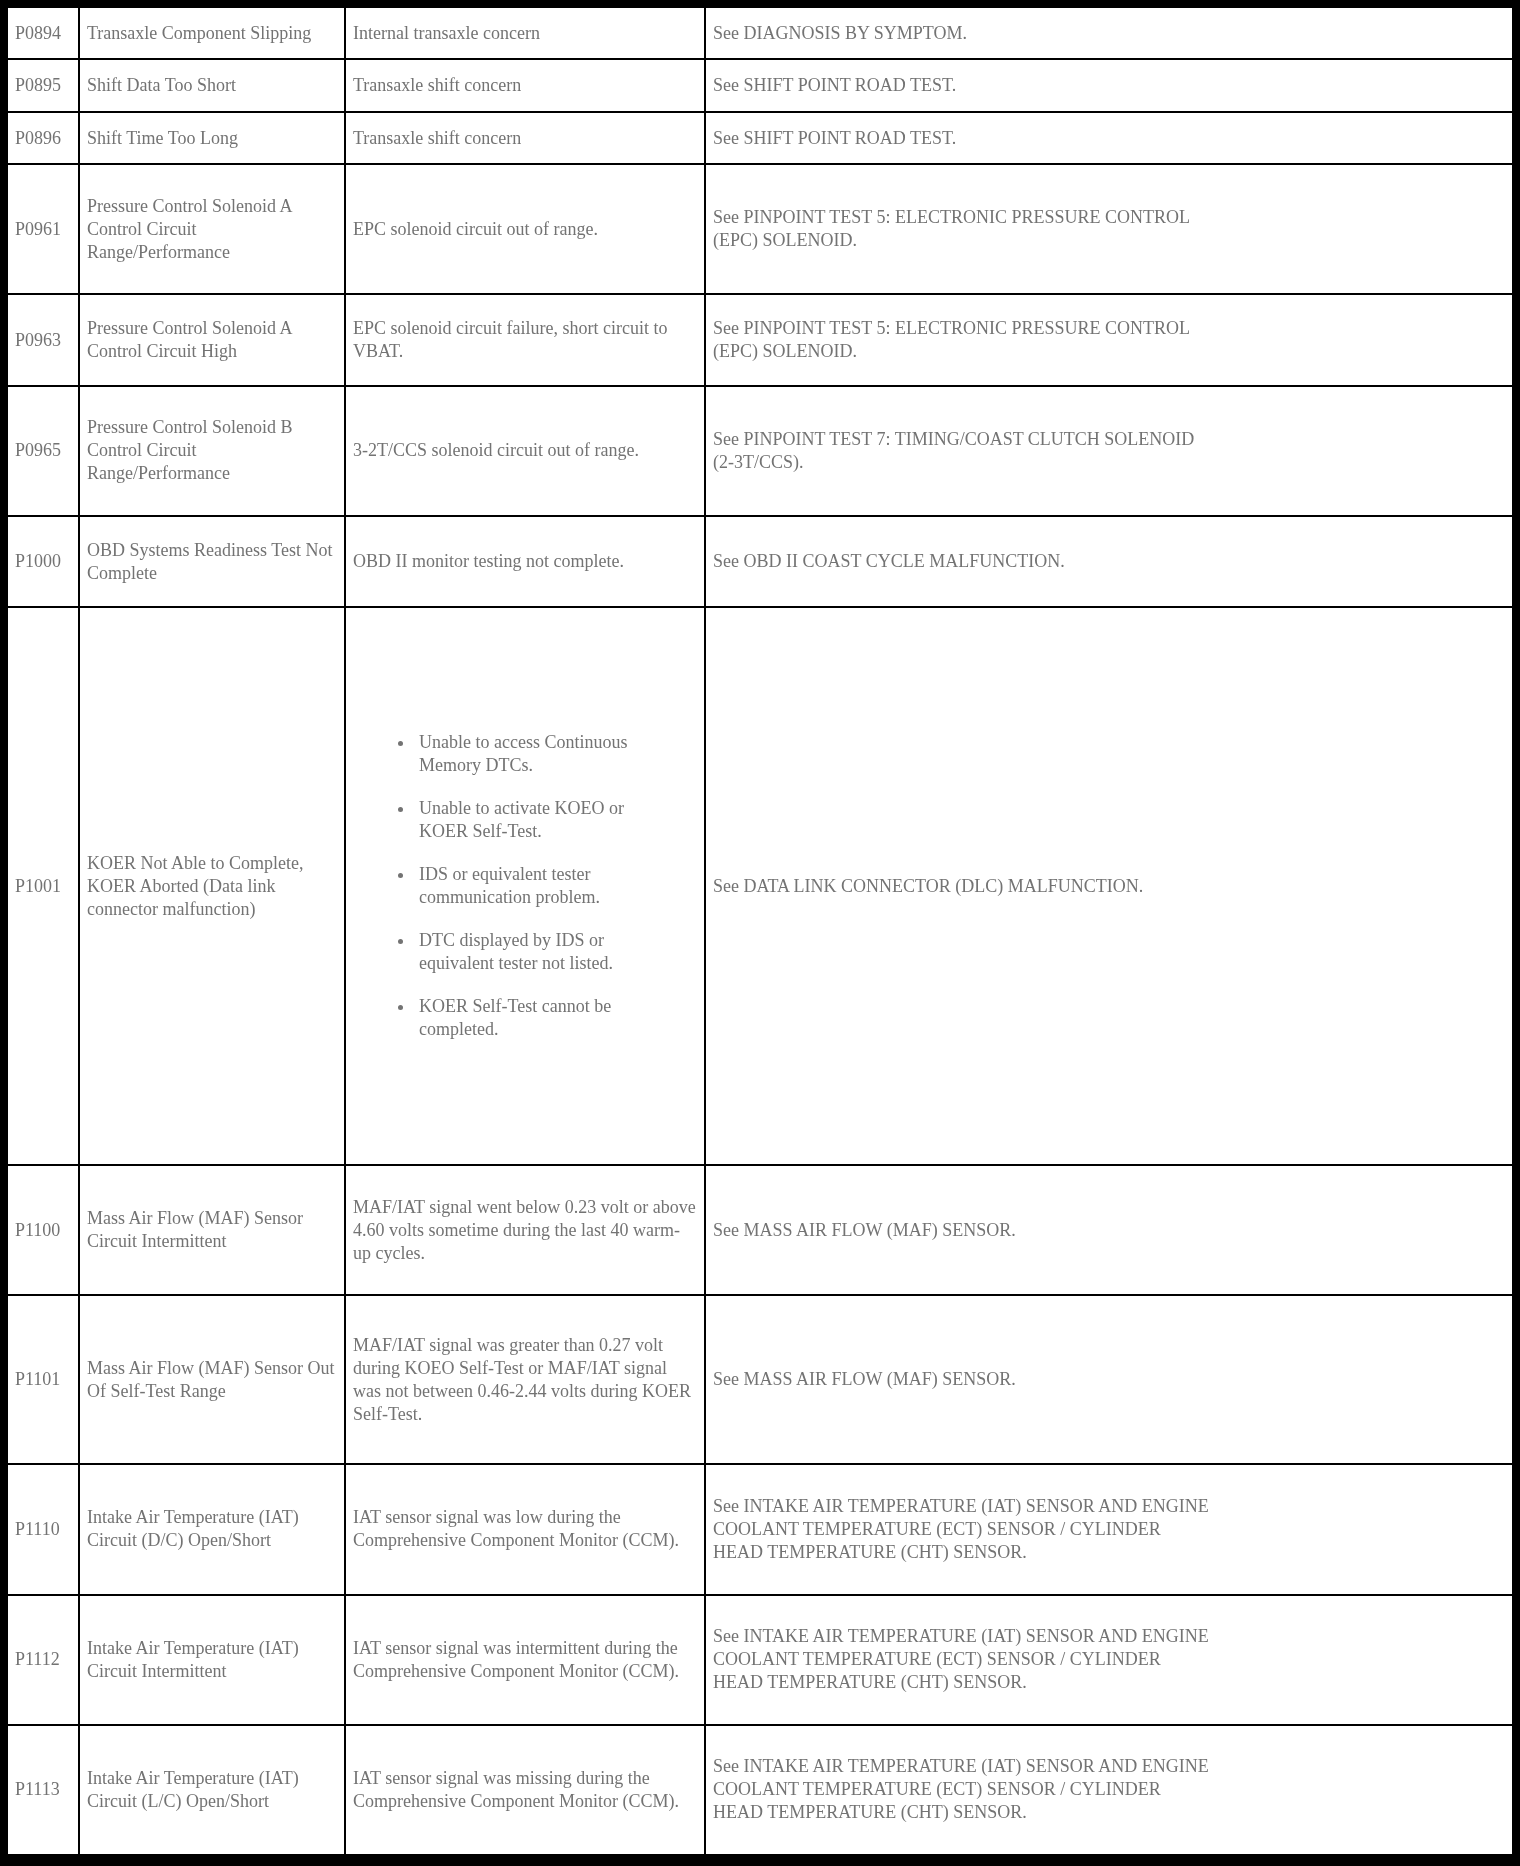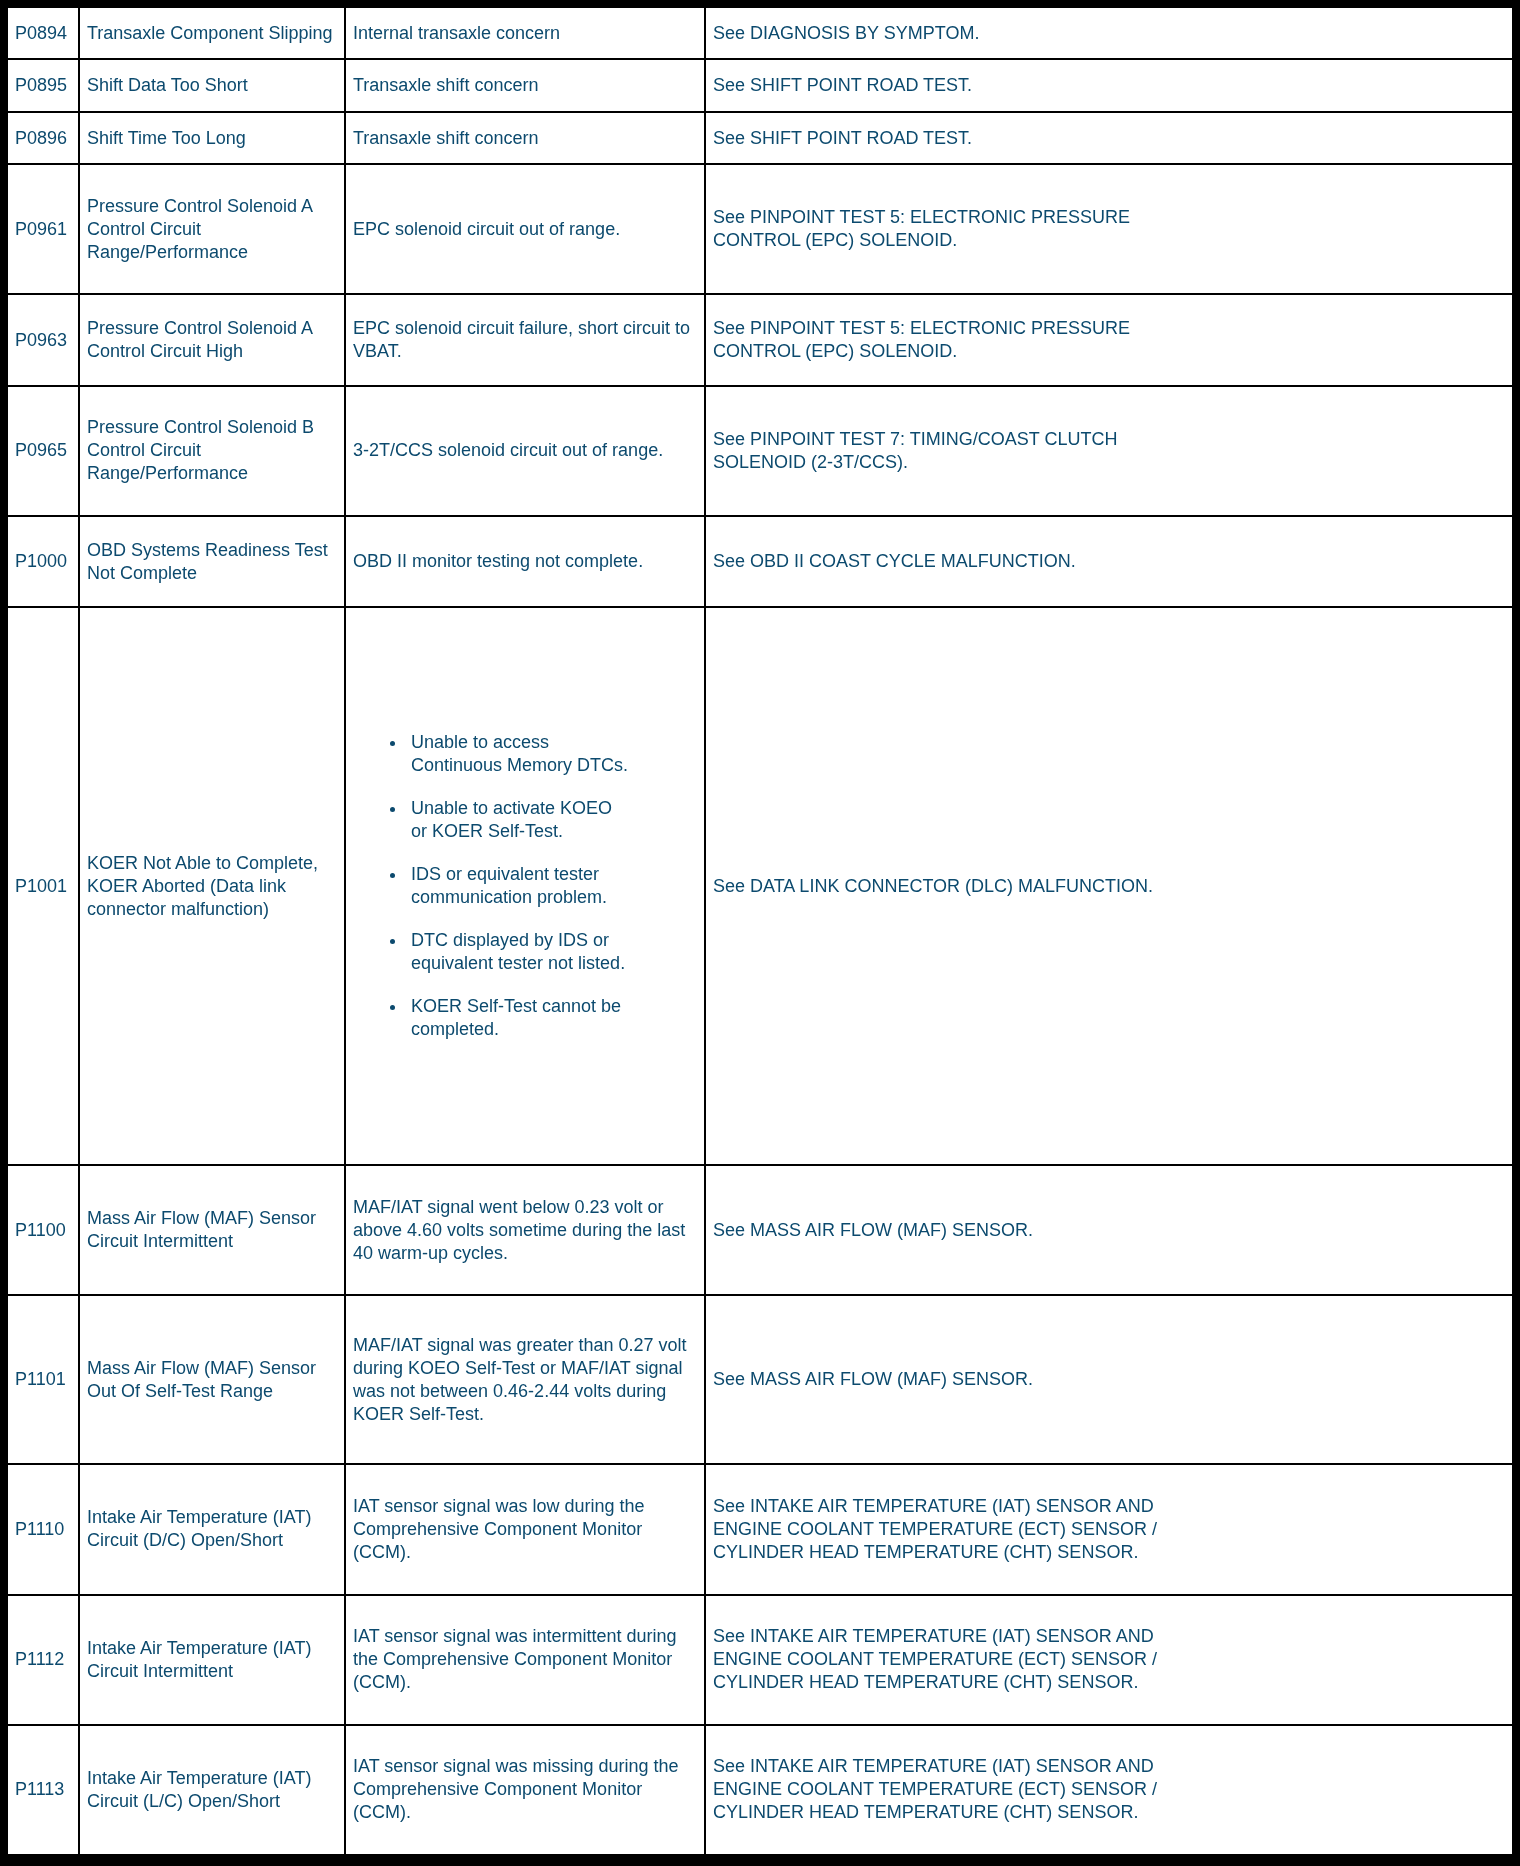--- a/index.html
+++ b/index.html
@@ -14,24 +14,24 @@
     border: 6px solid #000;
     border-bottom-width: 10px;
     background: #fff;
     overflow: hidden;
   }
   table.dtc {
     width: 100%;
     height: 100%;
     border-collapse: collapse;
     table-layout: fixed;
-    font-family: Liberation Sans, sans-serif;
+    font-family: Liberation Serif, serif;
     font-size: 18px;
     line-height: 1.28;
-    color: #0c4a6e;
+    color: #737373;
   }
   table.dtc td {
     border: 2px solid #000;
     padding: 3px 7px;
     vertical-align: middle;
     overflow: hidden;
     word-wrap: break-word;
   }
   col.col-code   { width: 72px; }
   col.col-desc   { width: 266px; }
@@ -40,21 +40,21 @@
   .action-text {
     max-width: 500px;
   }
   ul.bullets {
     margin: 6px 0;
     padding-left: 46px;
     list-style-type: disc;
   }
   ul.bullets li {
     max-width: 222px;
-    margin: 0 0 20px 8px;
+    margin: 0 0 20px 16px;
     padding-left: 4px;
   }
   ul.bullets li:last-child {
     margin-bottom: 0;
   }
 </style>
 </head>
 <body>
 
 <div class="page">

